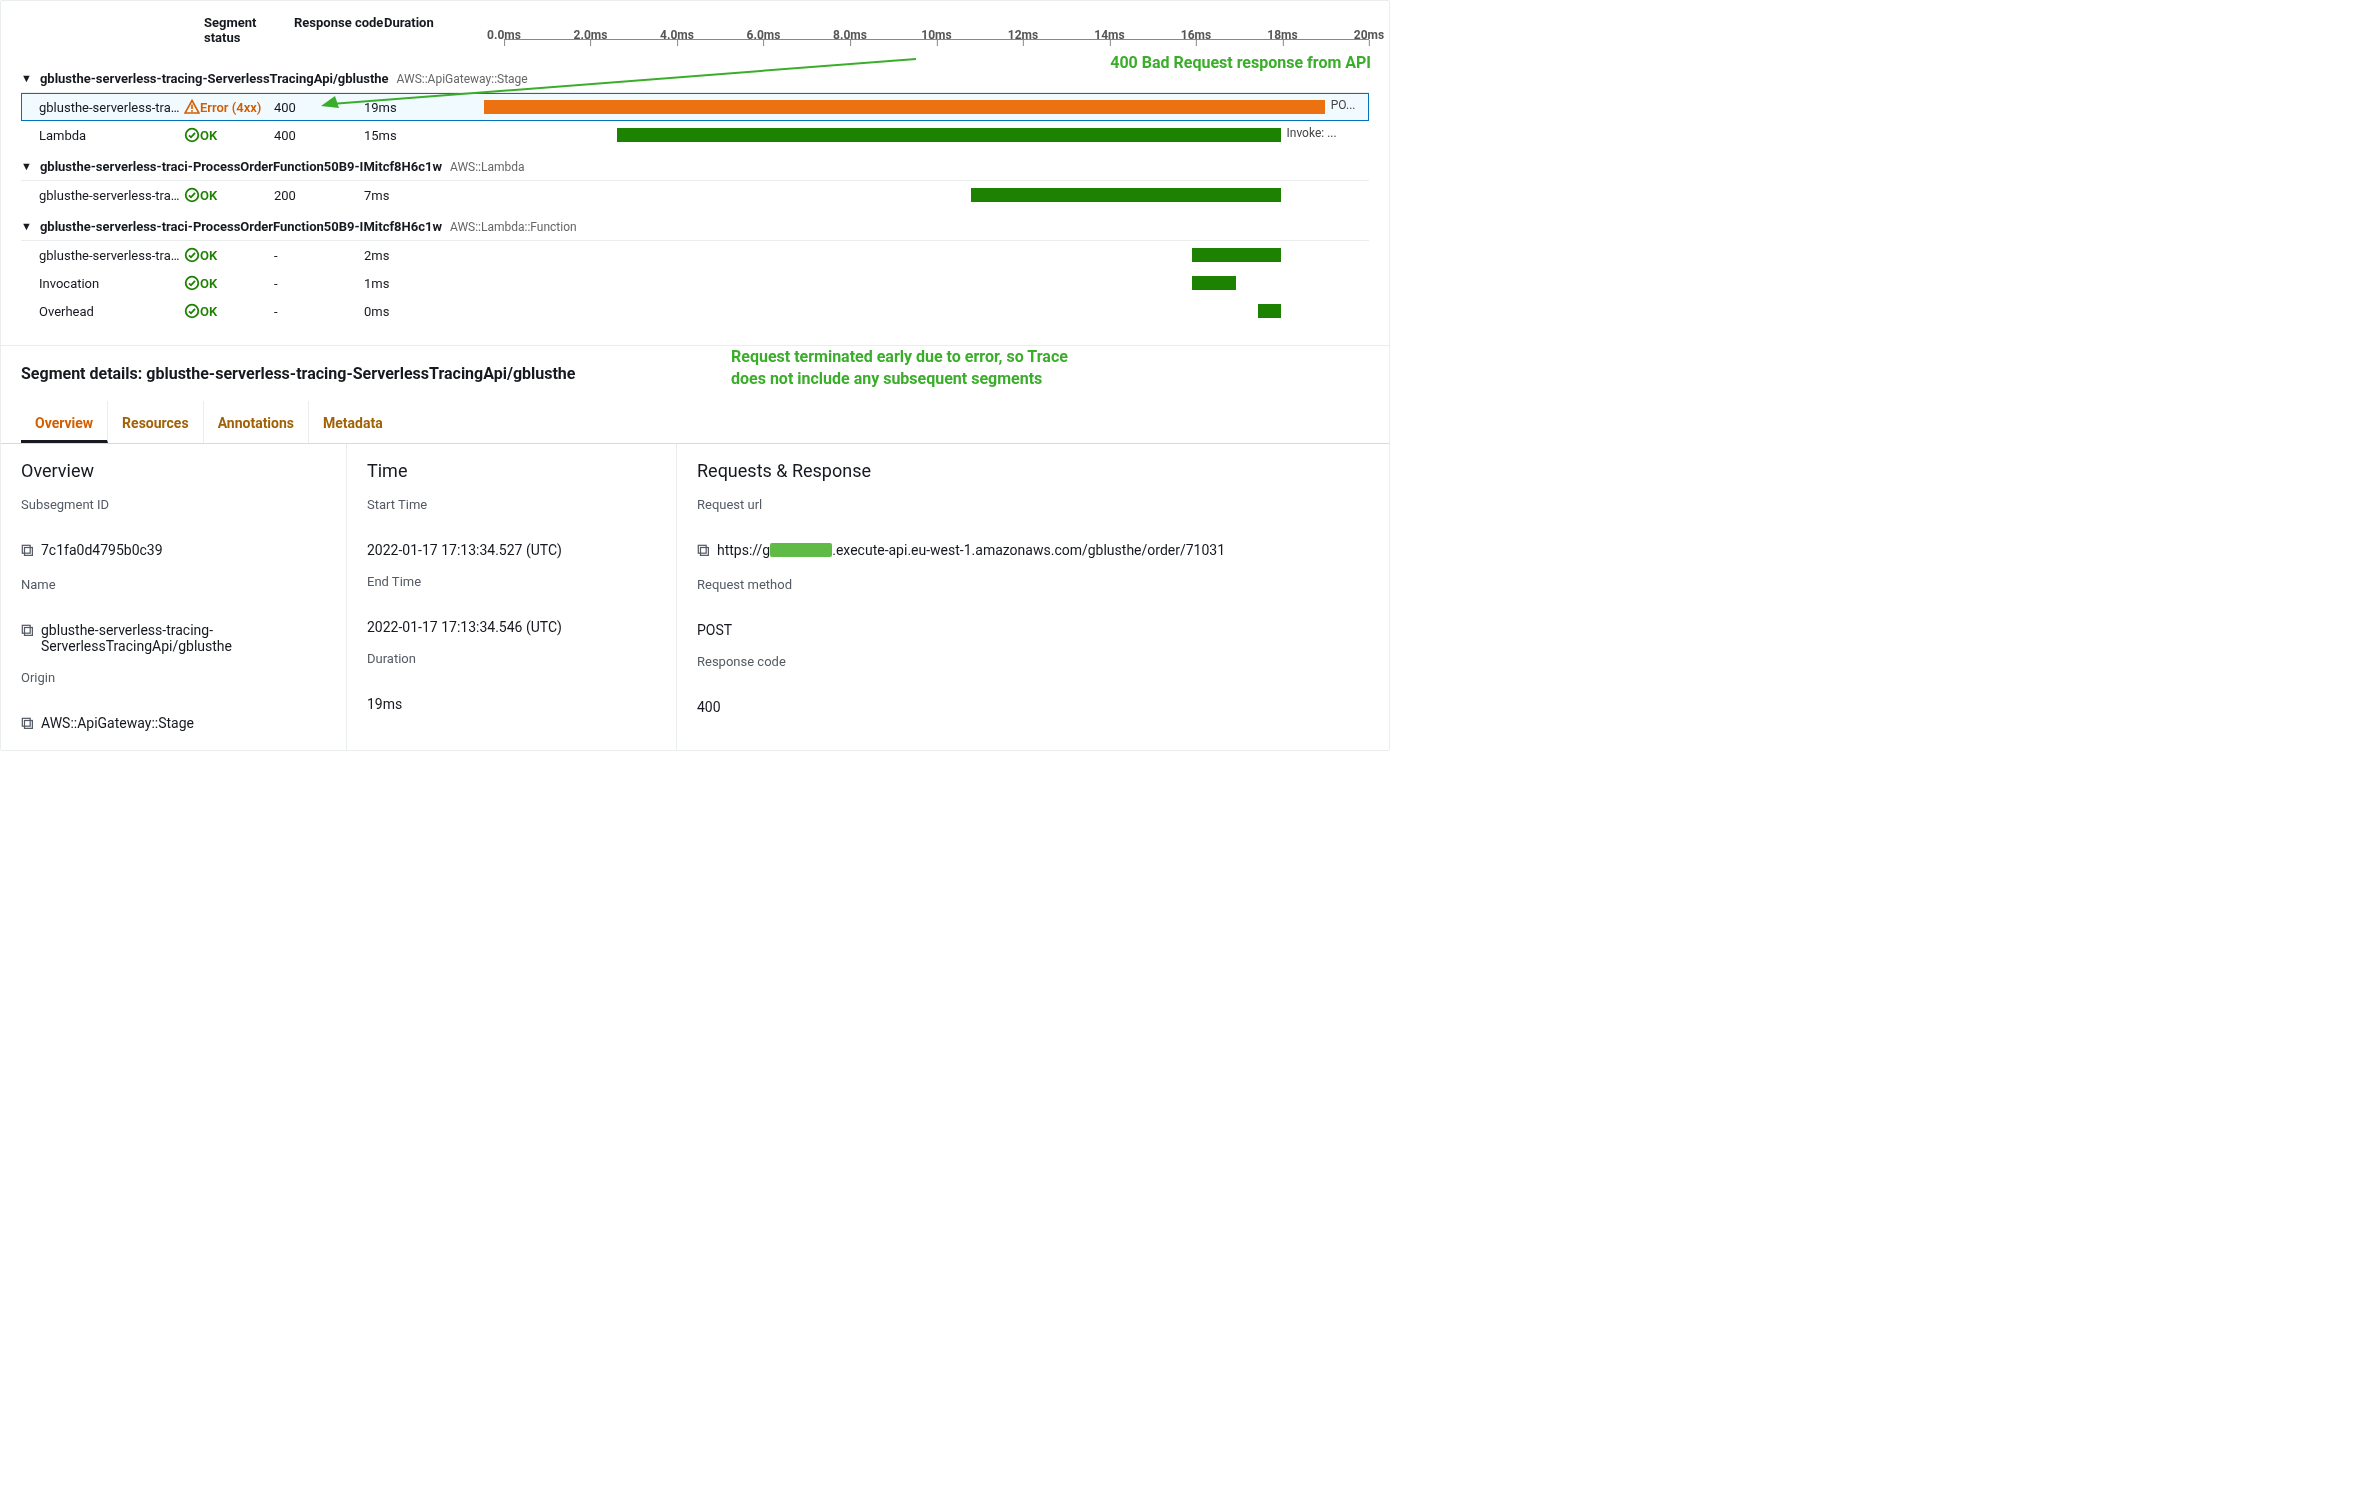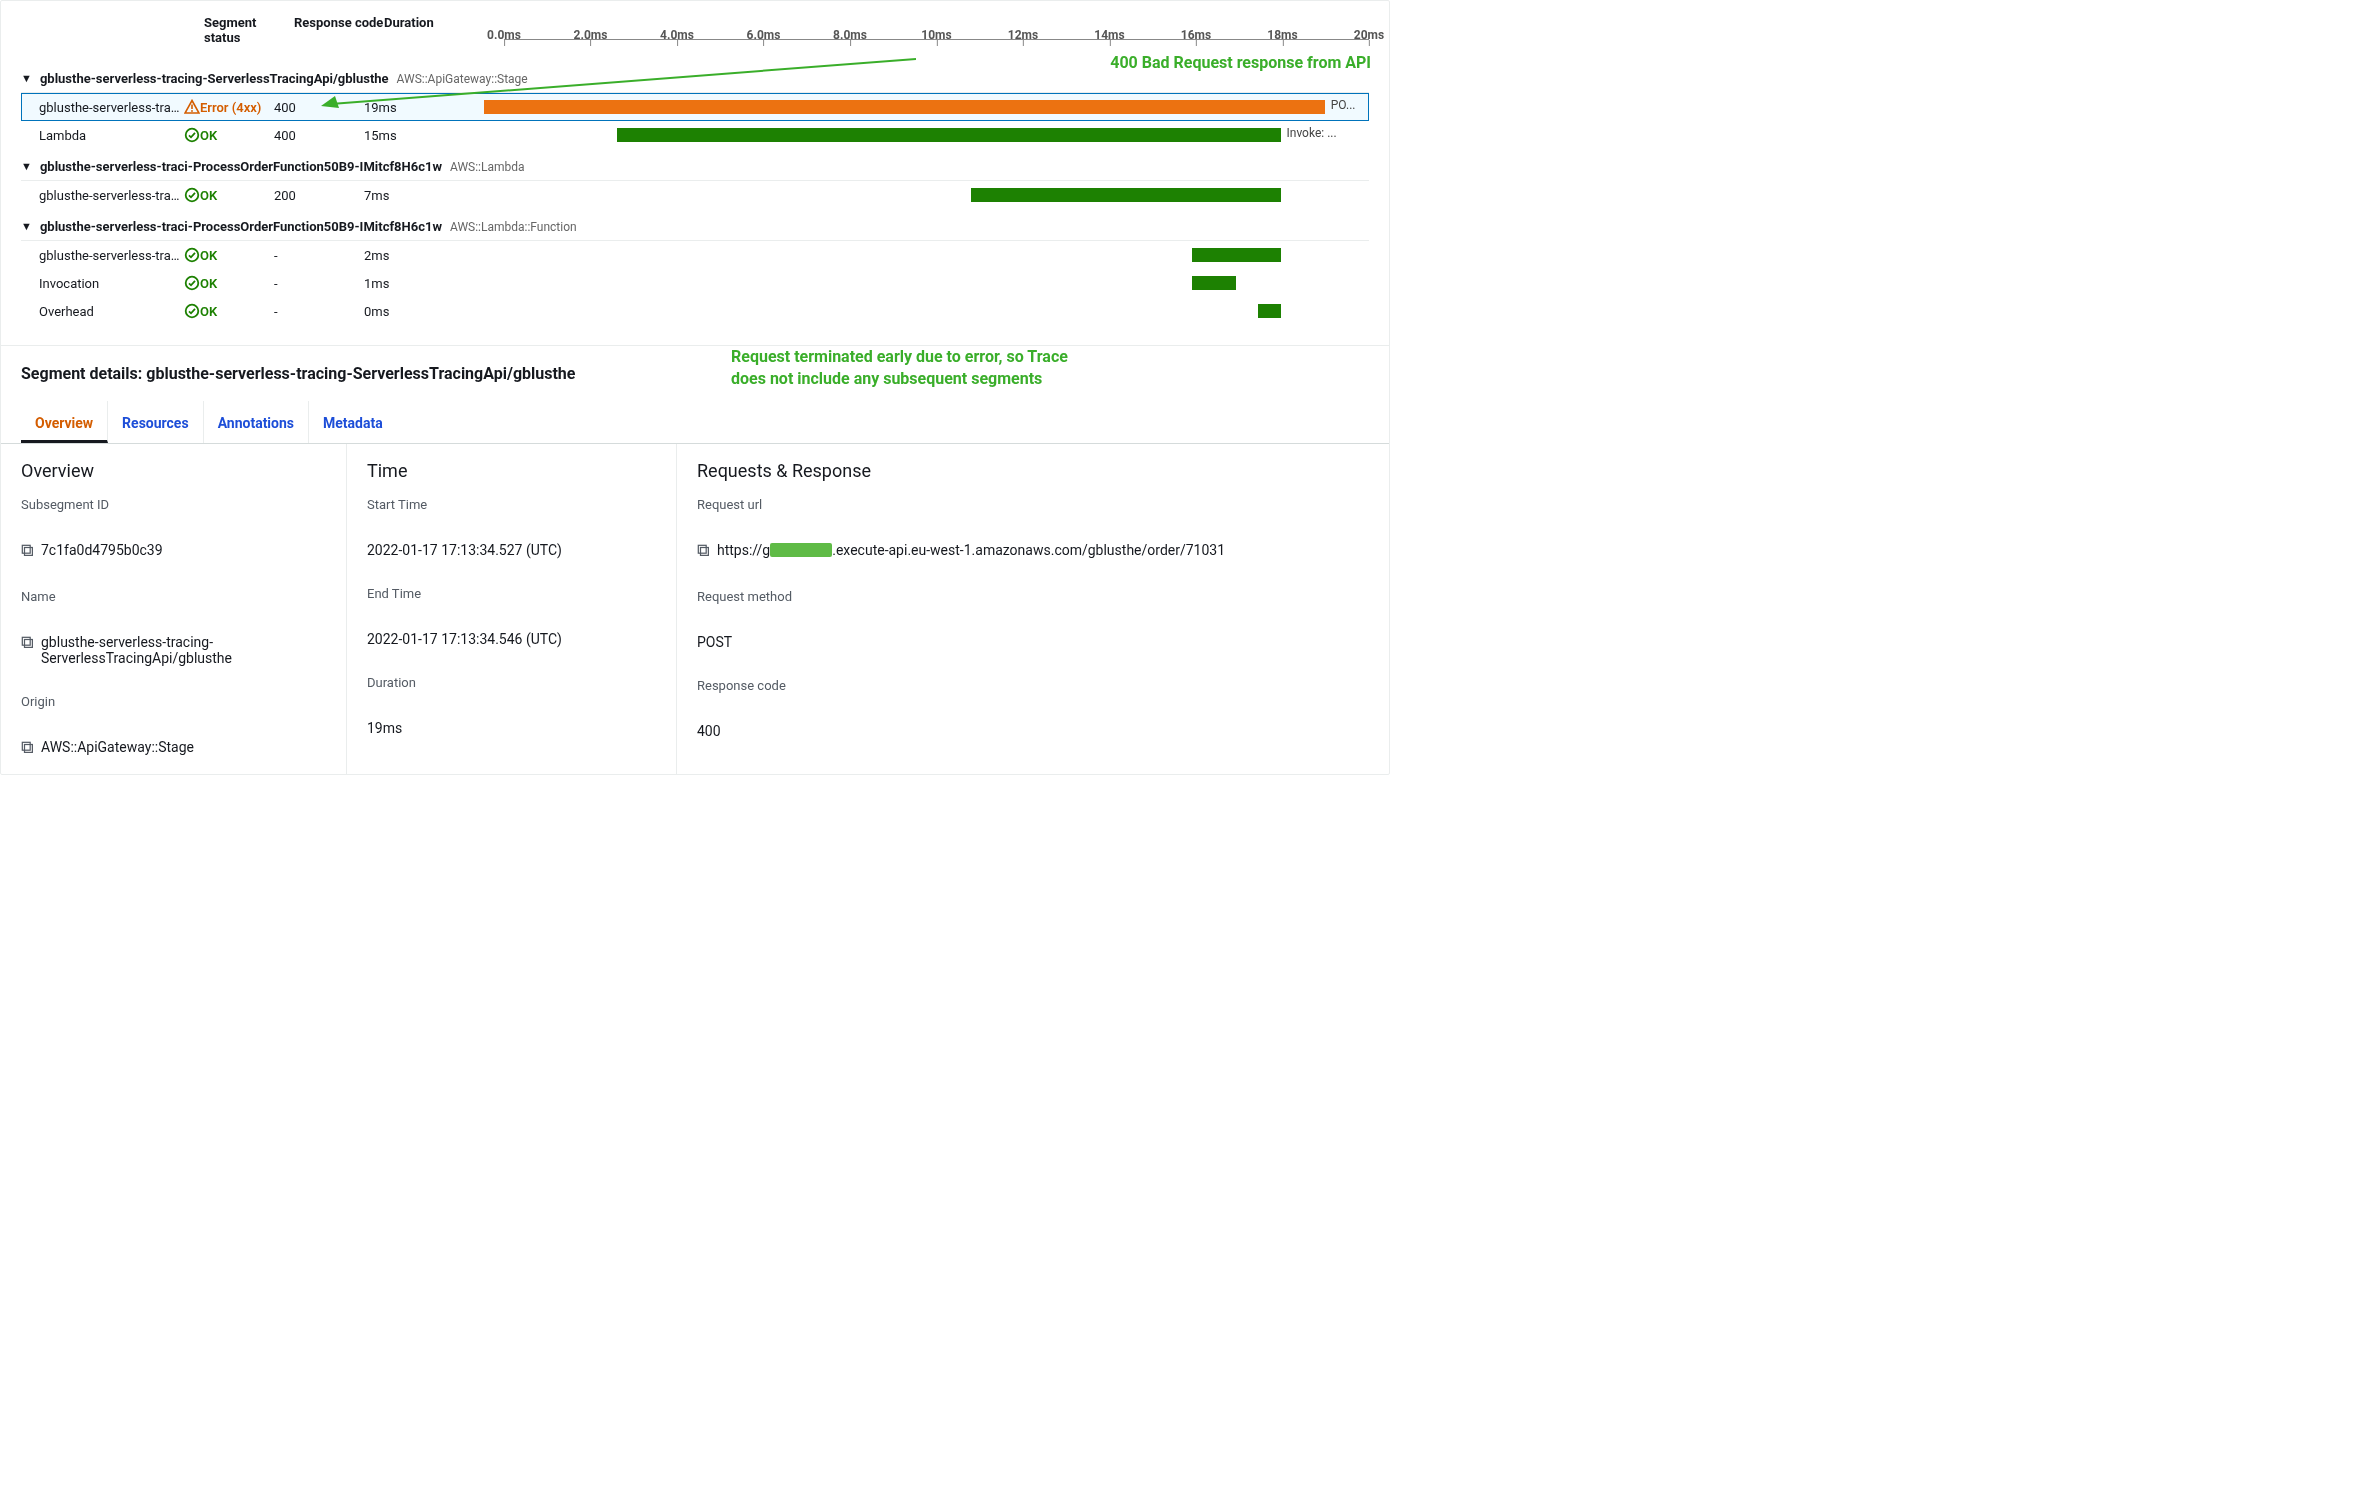--- a/index.html
+++ b/index.html
@@ -46,34 +46,34 @@
     
     .anno { position: absolute; color: #3aae2a; font-size: 16px; font-weight: 700; pointer-events: none; }
     .anno-arrow-svg { position: absolute; pointer-events: none; }
 
     
     .details-header { padding: 18px 20px; border-top: 1px solid #eaeded; position: relative; }
     .details-header h2 { font-size: 16px; font-weight: 700; }
 
     
     .tabs { display: flex; border-bottom: 1px solid #d5dbdb; padding: 0 20px; }
-    .tab { padding: 14px 14px 12px; font-weight: 700; color: #1d4ed8; font-size: 14px; border-right: 1px solid #eaeded; }
+    .tab { padding: 14px 14px 12px; font-weight: 700; color: #a16207; font-size: 14px; border-right: 1px solid #eaeded; }
     .tab:last-child { border-right: none; }
     .tab.active { color: #d45d00; border-bottom: 3px solid #16191f; padding-bottom: 9px; }
 
     
     .details-grid { display: flex; }
     .pane { padding: 16px 20px; }
     .pane + .pane { border-left: 1px solid #eaeded; }
     .pane h3 { font-size: 18px; font-weight: 400; margin-bottom: 16px; }
     .pane-ov { width: 345px; }
     .pane-time { width: 330px; }
     .pane-err { width: 340px; }
     .pane-req { flex: 1; }
-    .kv-label { color: #545b64; font-size: 13px; margin-bottom: 4px; margin-top: 28px; }
+    .kv-label { color: #545b64; font-size: 13px; margin-bottom: 4px; margin-top: 16px; }
     .kv-label:first-of-type { margin-top: 0; }
     .kv-value { font-size: 14px; display: flex; align-items: flex-start; gap: 6px; margin-top: 30px; }
     .kv-value .copy { flex-shrink: 0; margin-top: 2px; }
 
     .redacted { display: inline-block; background: #5fbb46; width: 62px; height: 14px; border-radius: 2px; vertical-align: -2px; }
   </style>
 </head>
 <body>
 
 <div class="card">

